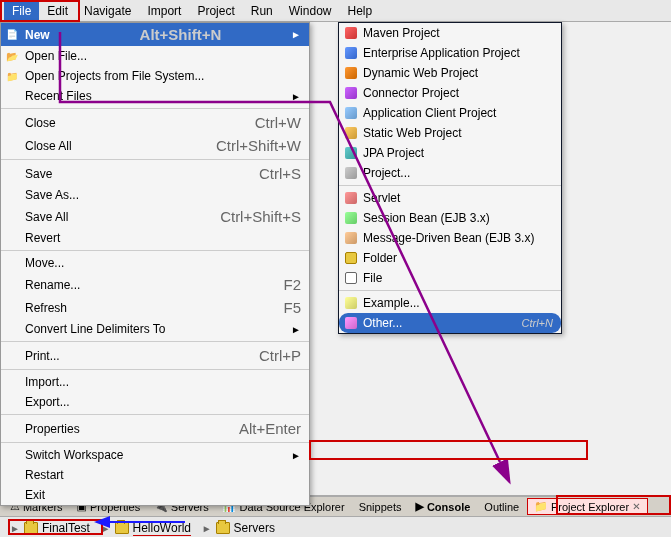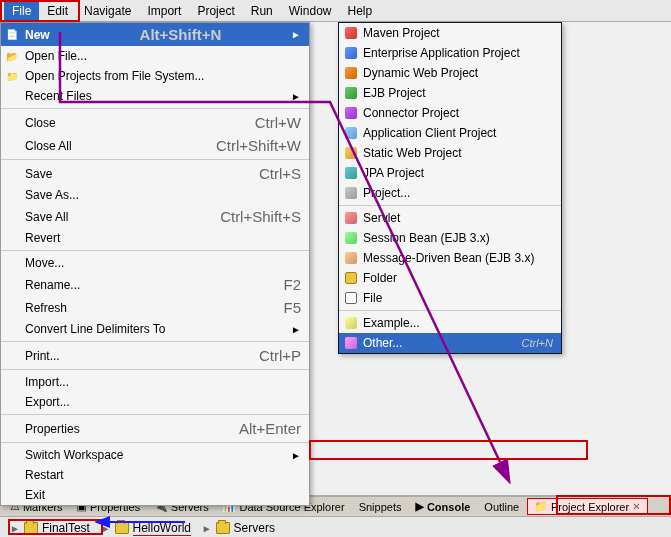--- a/index.html
+++ b/index.html
@@ -202,20 +202,21 @@
       align-items: center;
       padding: 3px 8px 3px 24px;
       cursor: pointer;
       position: relative;
       white-space: nowrap;
       font-size: 12px;
     }
     .submenu-item.highlighted {
       background: #316ac5;
       color: #fff;
+      border-radius: 9px;
     }
     .submenu-item .shortcut {
       margin-left: auto;
       padding-left: 30px;
       color: #666;
       font-size: 11px;
       font-style: italic;
     }
     .submenu-item.highlighted .shortcut {
       color: #ccc;
@@ -354,26 +355,20 @@
       Enterprise Application Project
     </div>
     <div class="submenu-item">
       <span class="si-icon">
           <span class="icon-square icon-dw"></span>
         </span>
       Dynamic Web Project
     </div>
     <div class="submenu-item">
       <span class="si-icon">
-          <span class="icon-square icon-ejb"></span>
-        </span>
-      EJB Project
-    </div>
-    <div class="submenu-item">
-      <span class="si-icon">
           <span class="icon-square icon-conn"></span>
         </span>
       Connector Project
     </div>
     <div class="submenu-item">
       <span class="si-icon">
           <span class="icon-square icon-ac"></span>
         </span>
       Application Client Project
     </div>

